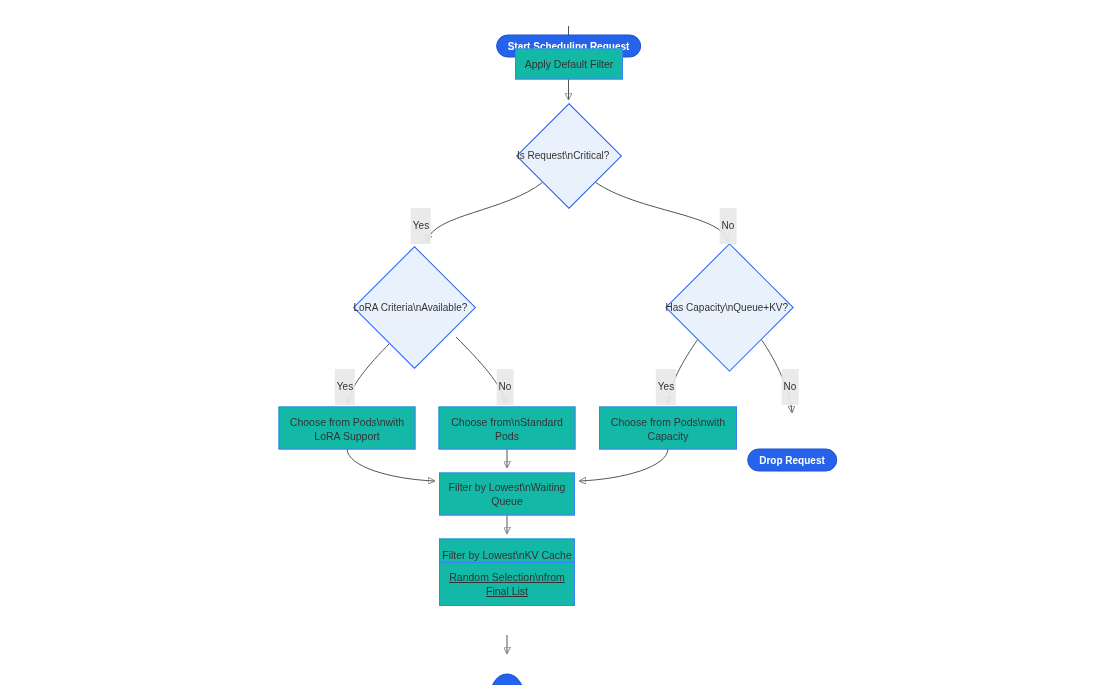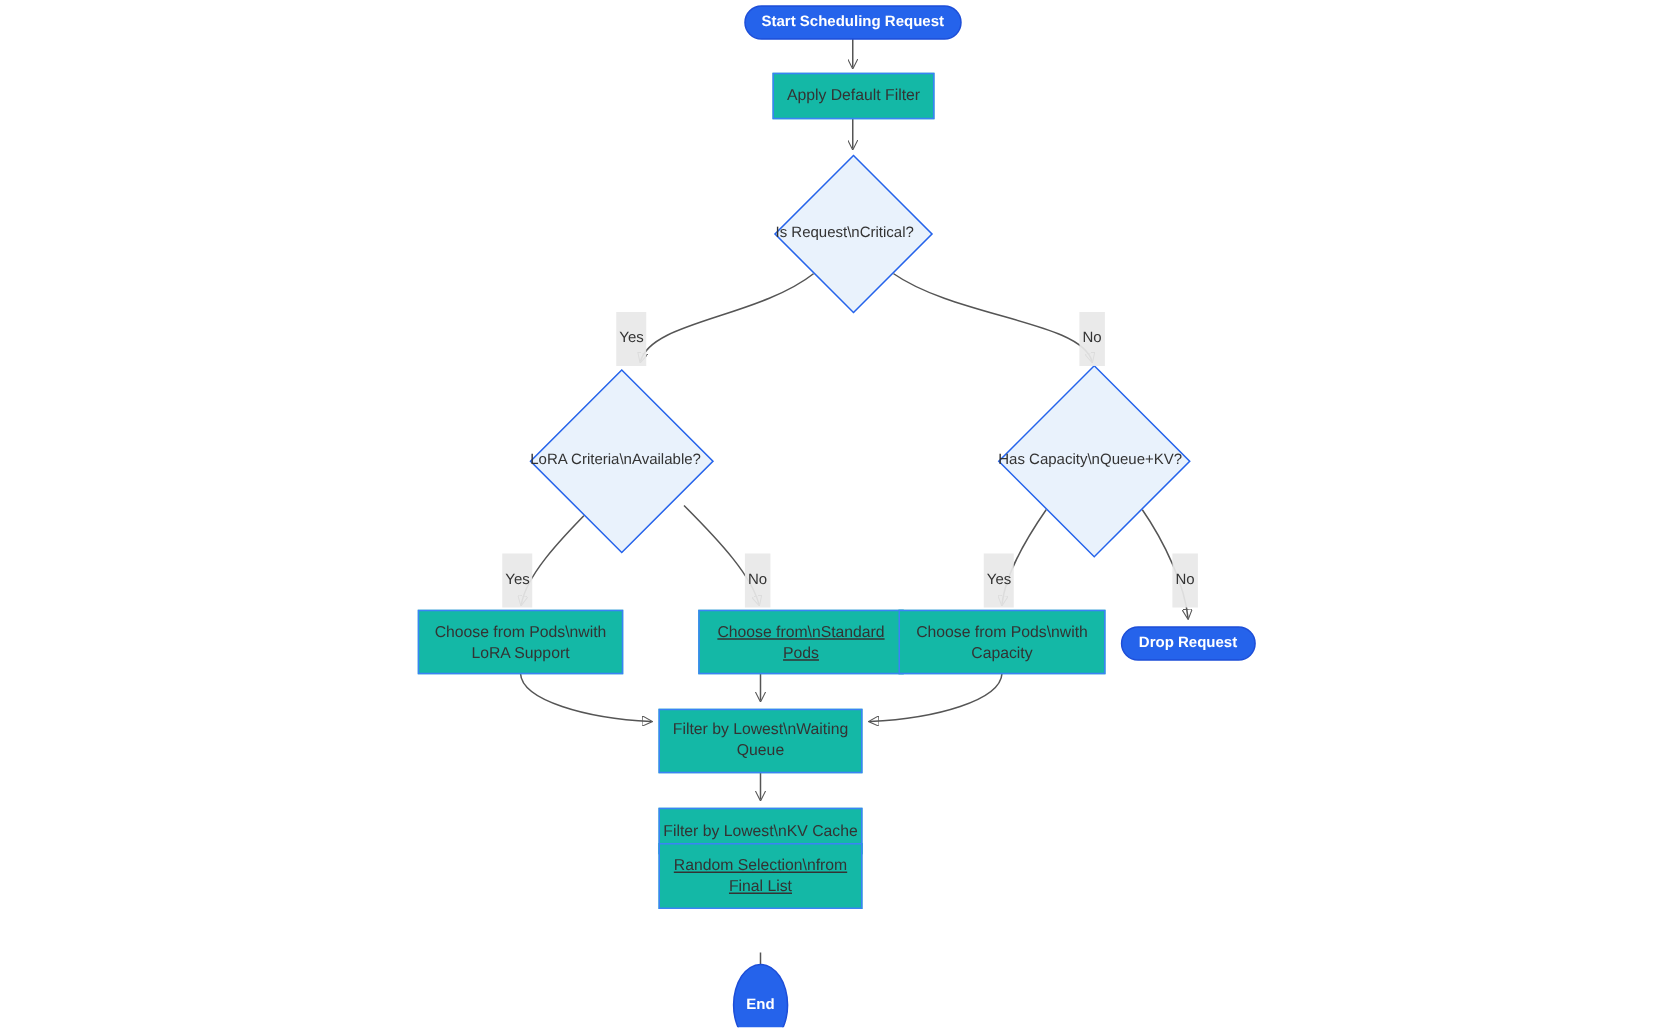--- a/index.html
+++ b/index.html
@@ -11,21 +11,21 @@
 
   .node { position:absolute; transform:translate(-50%,-50%); z-index:2;
           display:flex; flex-direction:column; align-items:center; justify-content:center;
           text-align:center; color:#333333; font-size:10.5px; line-height:14px; }
   .rect { background:#14b8a6; border:1px solid #3b82f6; }
   .nowrap { white-space:nowrap; }
 
   .stadium { position:absolute; transform:translate(-50%,-50%); z-index:2;
              background:#2563eb; border:1px solid #1d4ed8; color:#ffffff;
              font-weight:bold; font-size:10px; white-space:nowrap;
-             border-radius:12px; padding:5px 11px; }
+             border-radius:12px; padding:5px 11px;margin-top:31px; }
   .endnode { border-radius:50%; padding:21px 8px; }
 
   .diamond { position:absolute; transform:translate(-50%,-50%); z-index:2;
              display:flex; align-items:center; }
   .diamond-shape { position:absolute; left:50%; top:50%;
                    transform:translate(-50%,-50%) rotate(45deg);
                    background:#e9f2fc; border:1.5px solid #2563eb; }
   .diamond-label { position:relative; z-index:1; font-size:10px; color:#333333;
                    white-space:nowrap; text-align:center; }
 
@@ -81,21 +81,21 @@
   <div class="diamond" style="left:729px; top:307px; width:127px; height:127px;">
     <span class="diamond-shape" style="width:89px; height:89px;"></span>
     <span class="diamond-label">Has Capacity\nQueue+KV?</span>
   </div>
 
   <div class="node rect" style="left:347px; top:428px; width:135px; height:41px;">
     <div>Choose from Pods\nwith</div>
     <div>LoRA Support</div>
   </div>
 
-  <div class="node rect" style="left:534px; top:428px; width:135px; height:41px;text-decoration:underline;">
+  <div class="node rect" style="left:507px; top:428px; width:135px; height:41px;">
     <div>Choose from\nStandard</div>
     <div>Pods</div>
   </div>
 
   <div class="node rect" style="left:668px; top:428px; width:136px; height:41px;">
     <div>Choose from Pods\nwith</div>
     <div>Capacity</div>
   </div>
 
   <div class="stadium" style="left:792px; top:428.5px;">

